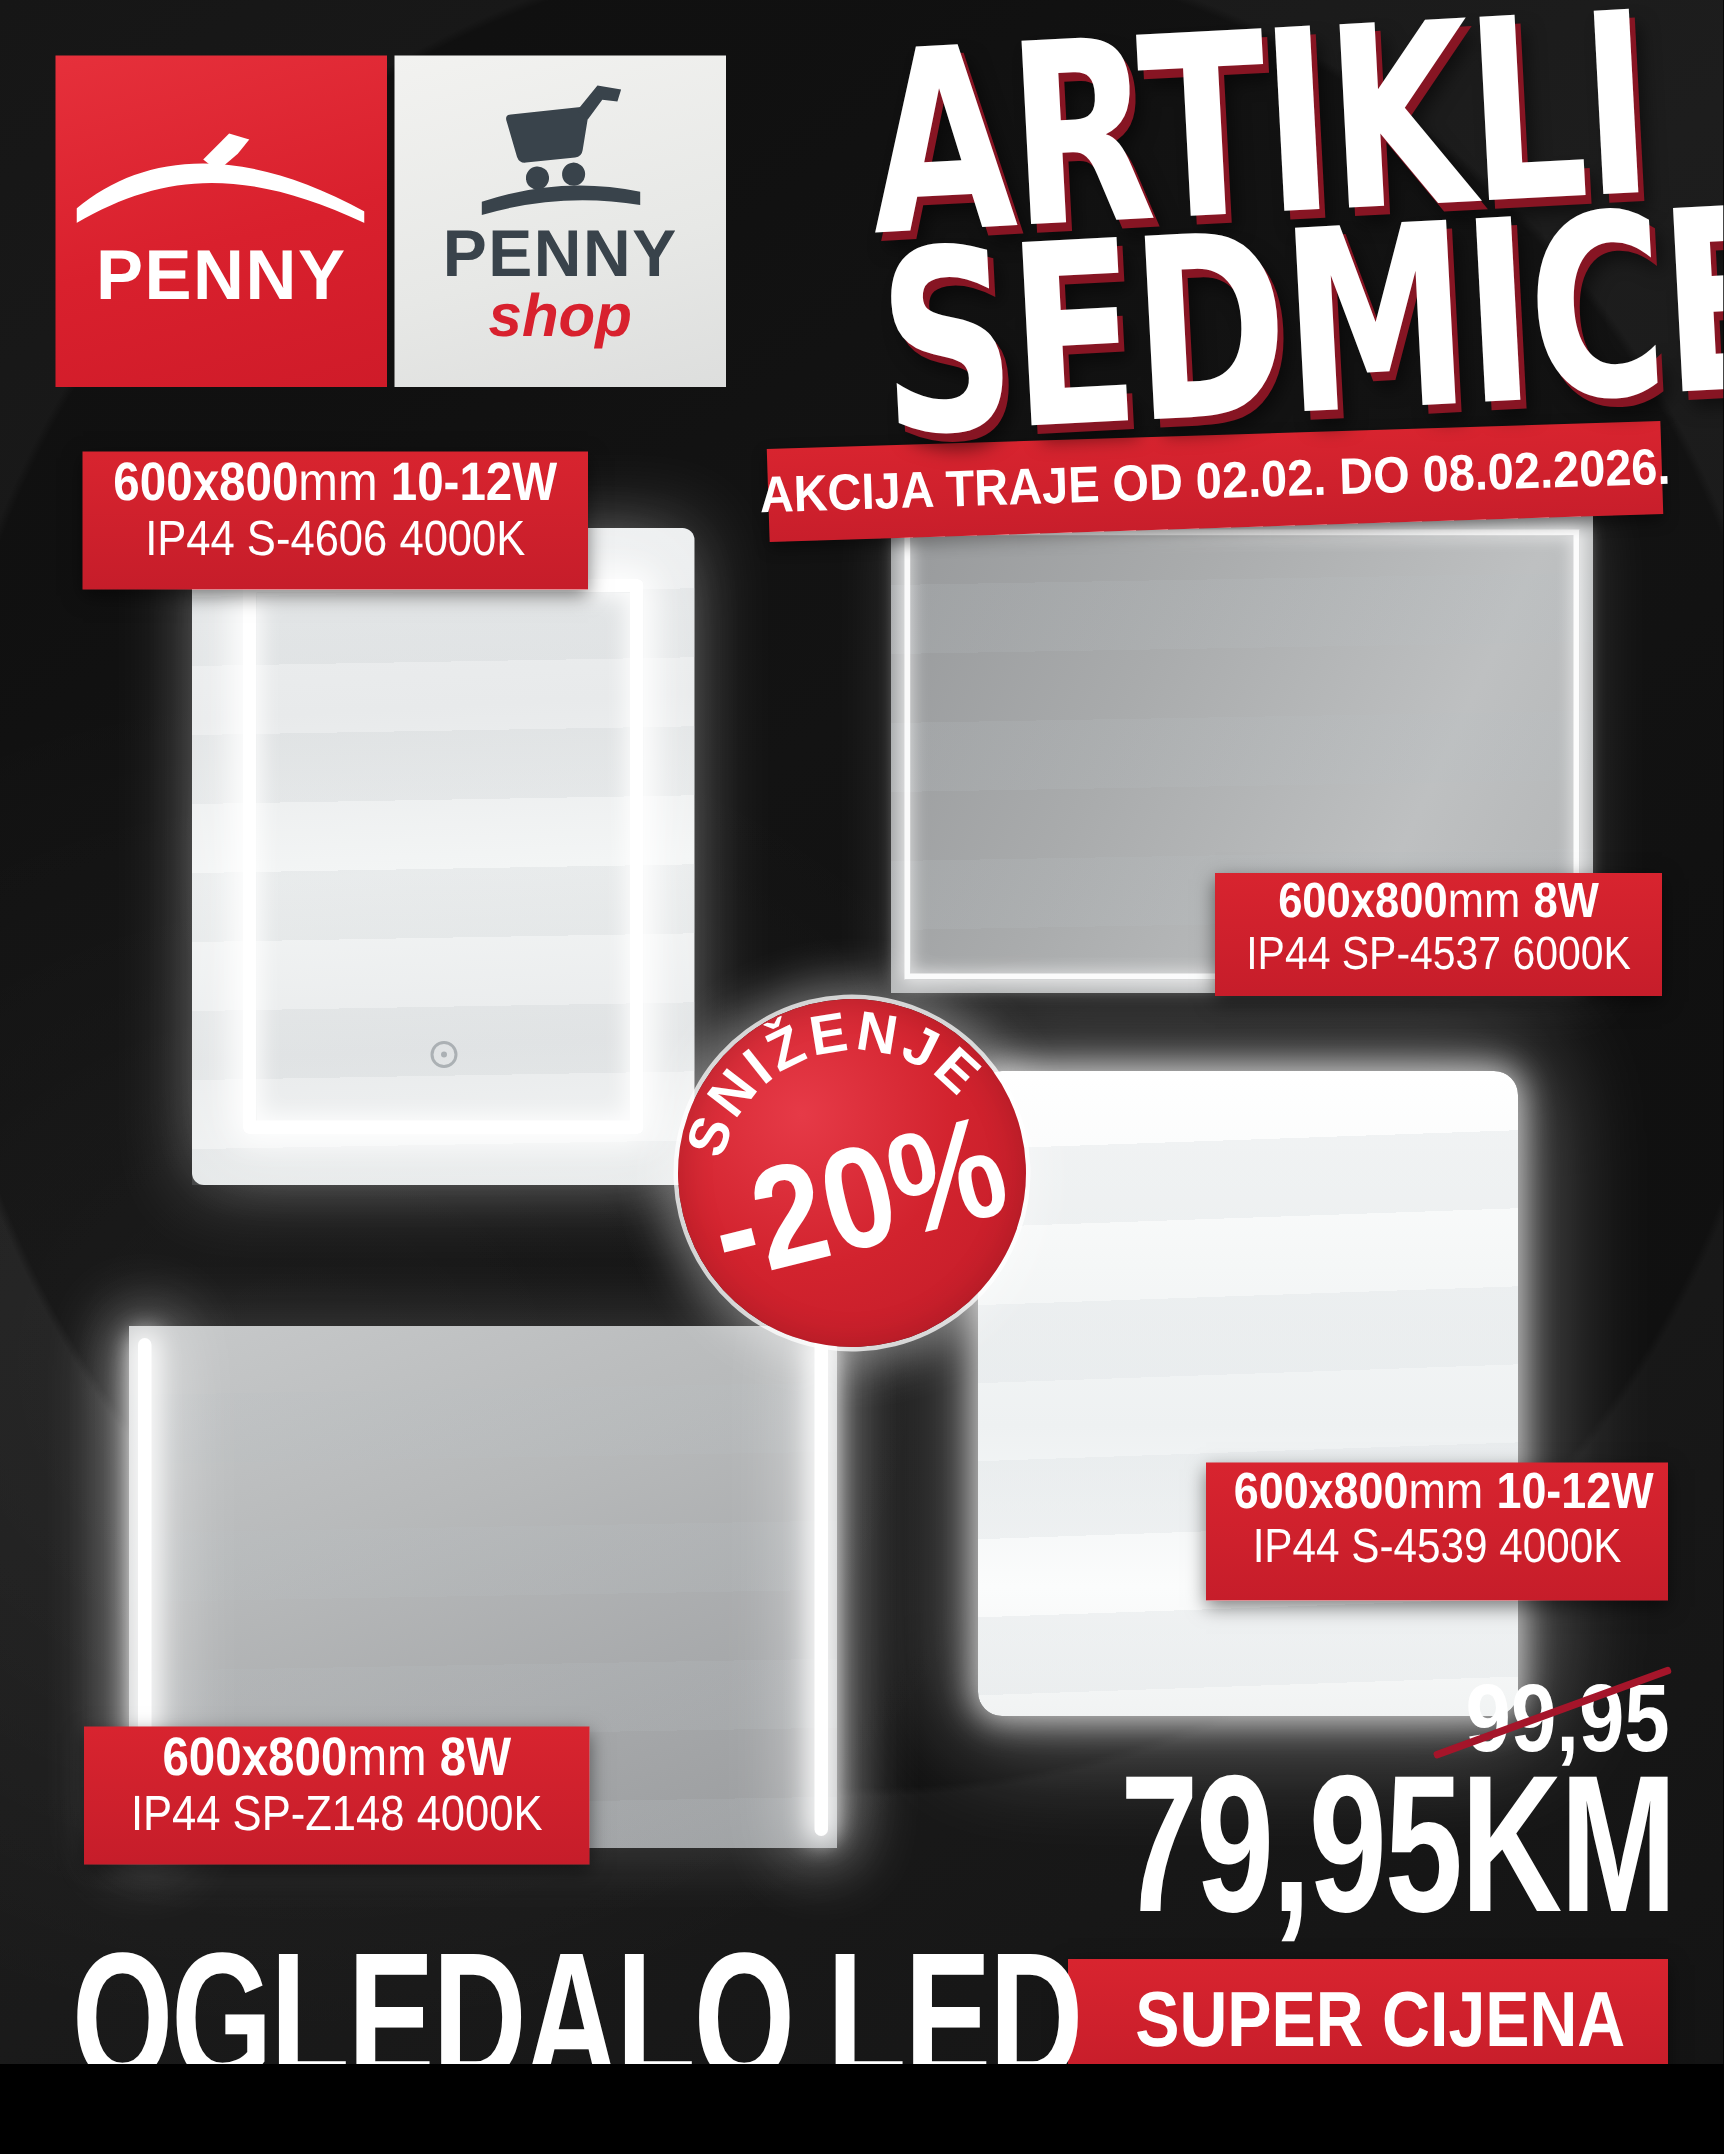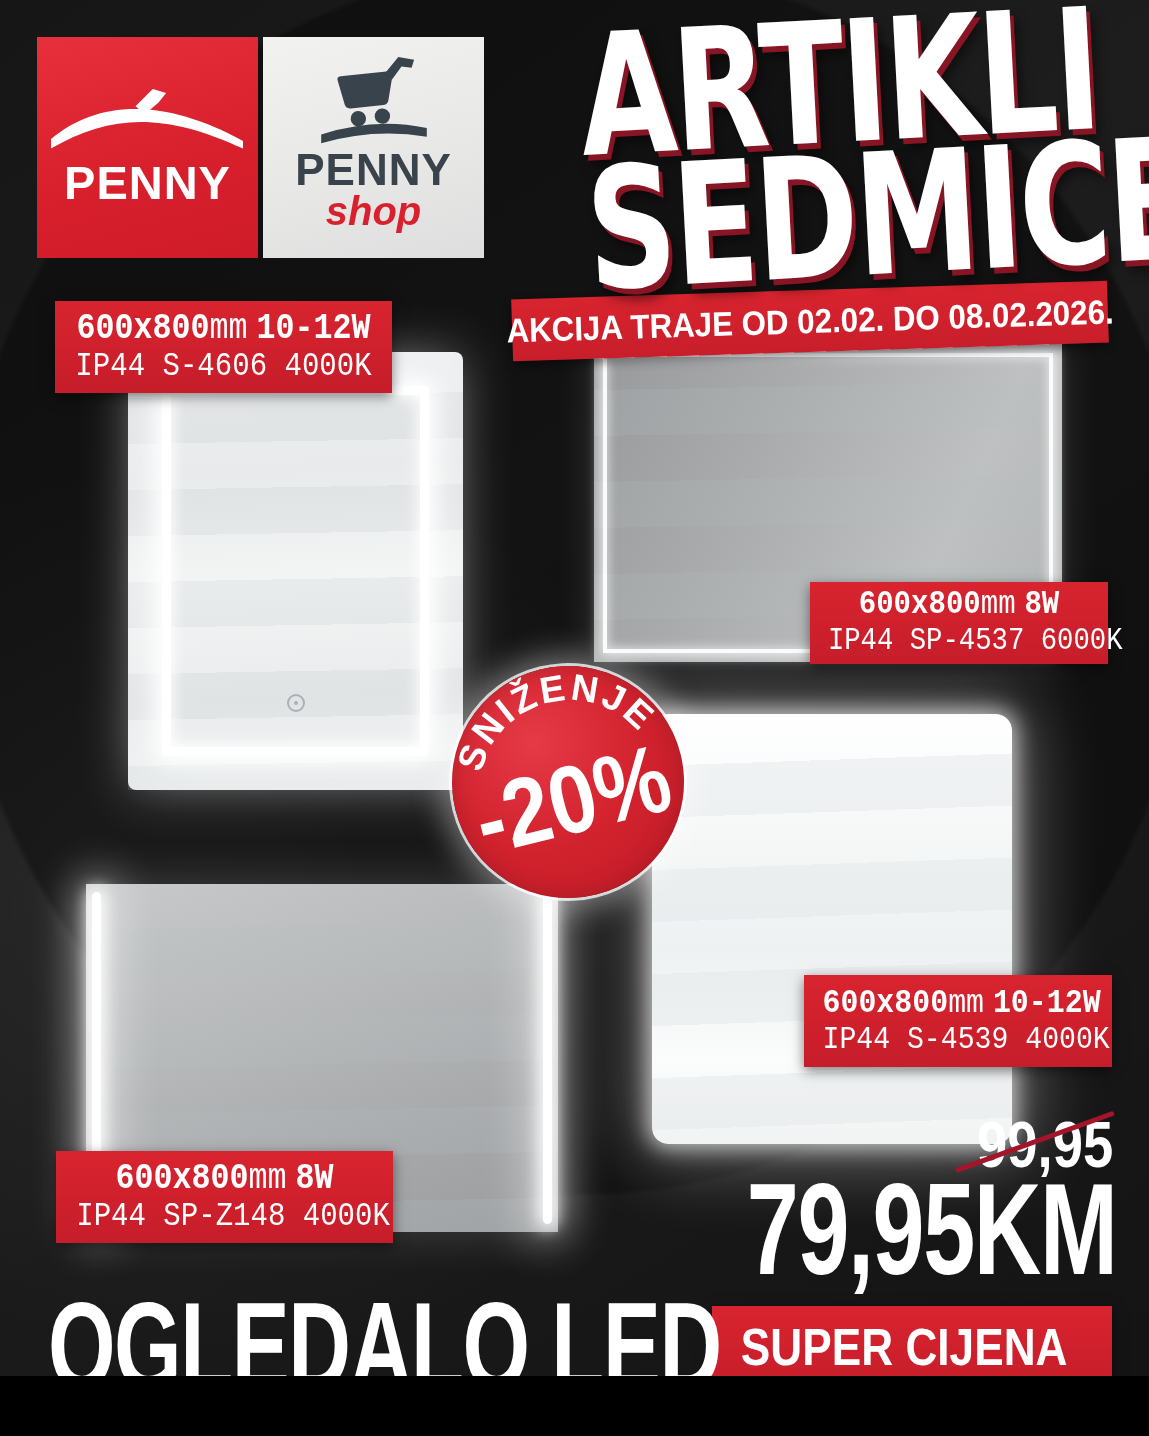--- a/index.html
+++ b/index.html
@@ -69,22 +69,22 @@
   .mirror-d{left:86px;top:884px;width:472px;height:348px;
     background:linear-gradient(160deg,#c7c9ca 0%,#b7b9ba 38%,#a6a8aa 72%,#9a9c9e 100%);
     box-shadow:0 0 40px 6px rgba(255,255,255,.14);}
   .led-strip{position:absolute;top:8px;bottom:8px;width:9px;background:#fff;border-radius:6px;
     box-shadow:0 0 16px 5px rgba(255,255,255,.95), 0 0 44px 16px rgba(255,255,255,.45);}
   .led-left{left:6px;} .led-right{right:6px;}
   .streaks{position:absolute;inset:0;pointer-events:none;
     background:repeating-linear-gradient(179deg, rgba(255,255,255,0) 0 46px, rgba(185,191,194,.18) 46px 92px);}
   
   .spec-label{position:absolute;background:linear-gradient(180deg,#d8242f 0%,#c61d2a 100%);
-    color:#fff;z-index:7;display:flex;flex-direction:column;justify-content:center;
-    text-align:center;box-shadow:0 4px 12px rgba(0,0,0,.5);font-family:Liberation Mono, monospace;}
+    color:#fff;z-index:7;display:flex;flex-direction:column;
+    text-align:center;box-shadow:0 4px 12px rgba(0,0,0,.5);}
   .spec-line1{font-size:36px;line-height:1.12;white-space:nowrap;transform:scaleX(.88);}
   .spec-line2{font-size:33px;font-weight:500;line-height:1.1;white-space:nowrap;transform:scaleX(.88);}
   .seg-bold{font-weight:800;} .seg-reg{font-weight:400;} .seg-power{font-weight:800;margin-left:10px;}
   .label-1{left:55px;top:301px;width:337px;height:92px;}
   .label-2{left:810px;top:582px;width:298px;height:82px;}
   .label-2 .spec-line1{font-size:33px;} .label-2 .spec-line2{font-size:31px;}
   .label-3{left:804px;top:975px;width:308px;height:92px;}
   .label-3 .spec-line1{font-size:34px;} .label-3 .spec-line2{font-size:32px;}
   .label-4{left:56px;top:1151px;width:337px;height:92px;}
   
@@ -102,21 +102,21 @@
   
   .old-price{position:absolute;right:36px;top:1108px;color:#fff;font-size:64px;font-weight:700;
     transform:scaleX(.85);transform-origin:right center;z-index:7;white-space:nowrap;}
   .strike{position:absolute;left:956px;top:1168px;width:168px;height:5px;background:#a5152a;
     transform:rotate(-20deg);transform-origin:left center;z-index:8;border-radius:2px;}
   .new-price{position:absolute;right:32px;top:1164px;color:#fff;font-size:130px;font-weight:700;
     line-height:1;transform:scaleX(.72);transform-origin:right center;z-index:7;white-space:nowrap;
     letter-spacing:-2px;}
   .super-badge{position:absolute;left:712px;top:1306px;width:400px;height:82px;z-index:7;
     background:linear-gradient(180deg,#d8242f 0%,#c61d2a 100%);
-    display:flex;align-items:center;justify-content:flex-start;box-shadow:0 4px 12px rgba(0,0,0,.5);}
+    display:flex;align-items:center;justify-content:flex-end;box-shadow:0 4px 12px rgba(0,0,0,.5);}
   .super-badge-text{color:#fff;font-size:52px;font-weight:800;transform:scaleX(.85);
     white-space:nowrap;letter-spacing:0;}
   .product-title{position:absolute;left:48px;top:1284px;color:#fff;font-size:124px;font-weight:700;
     line-height:1;transform:scaleX(.70);transform-origin:left center;white-space:nowrap;
     letter-spacing:-2px;z-index:7;}
 </style>
 </head>
 <body>
 
 <div class="page">

